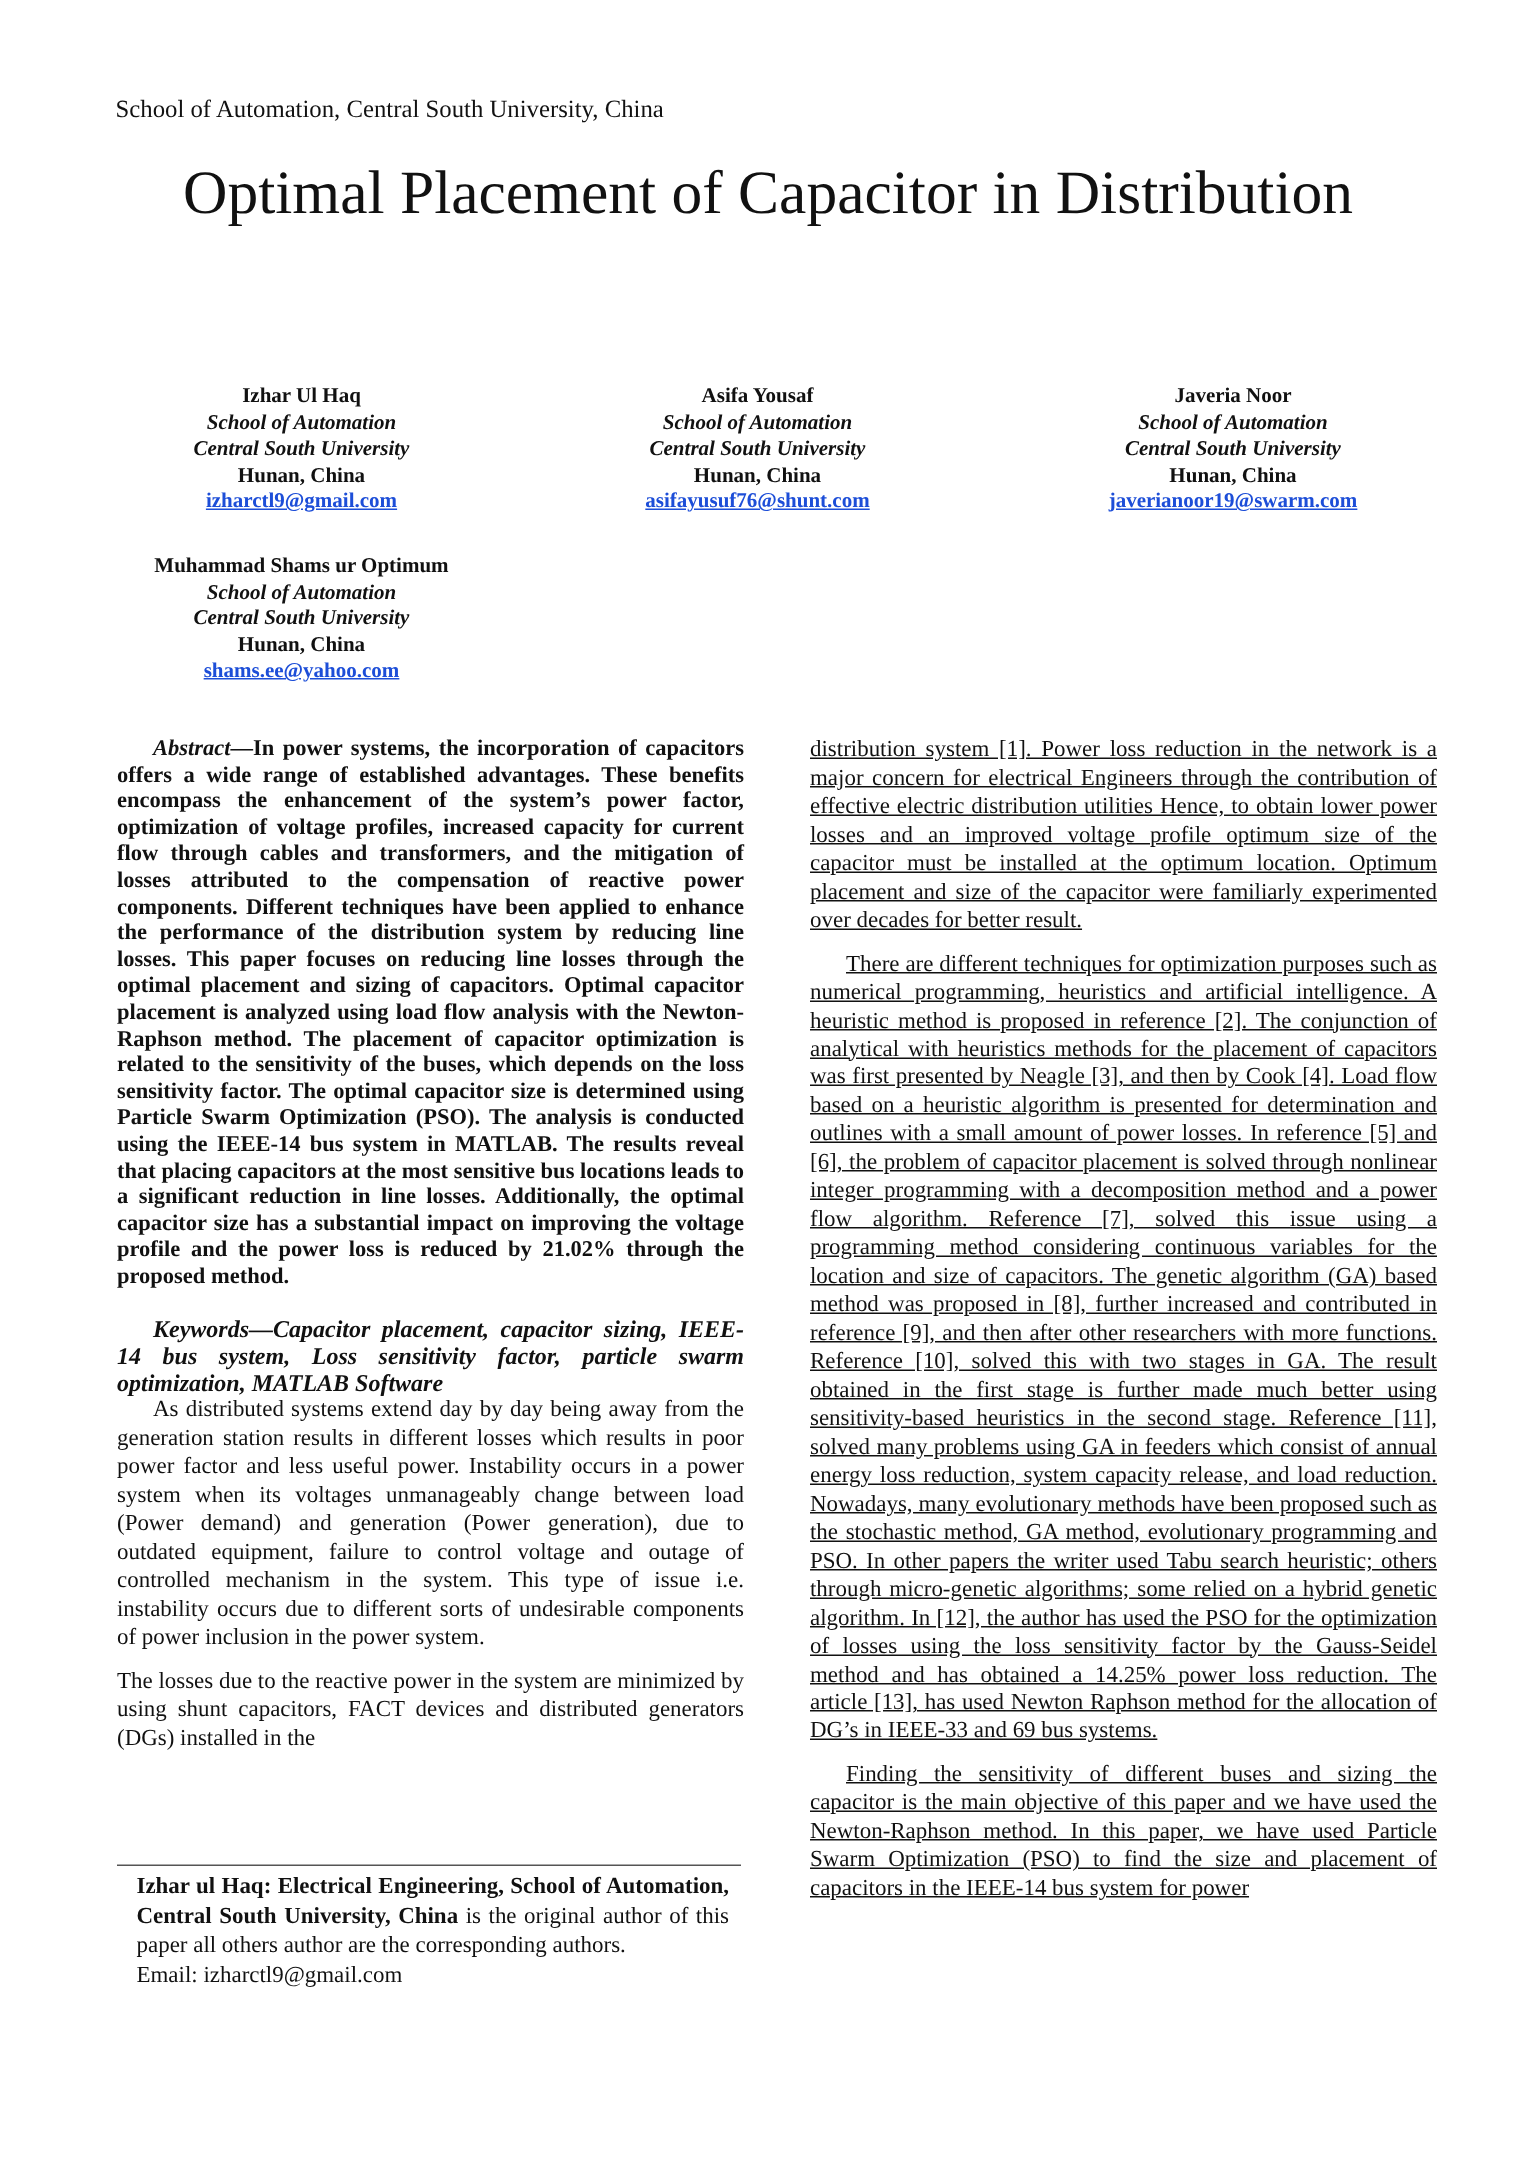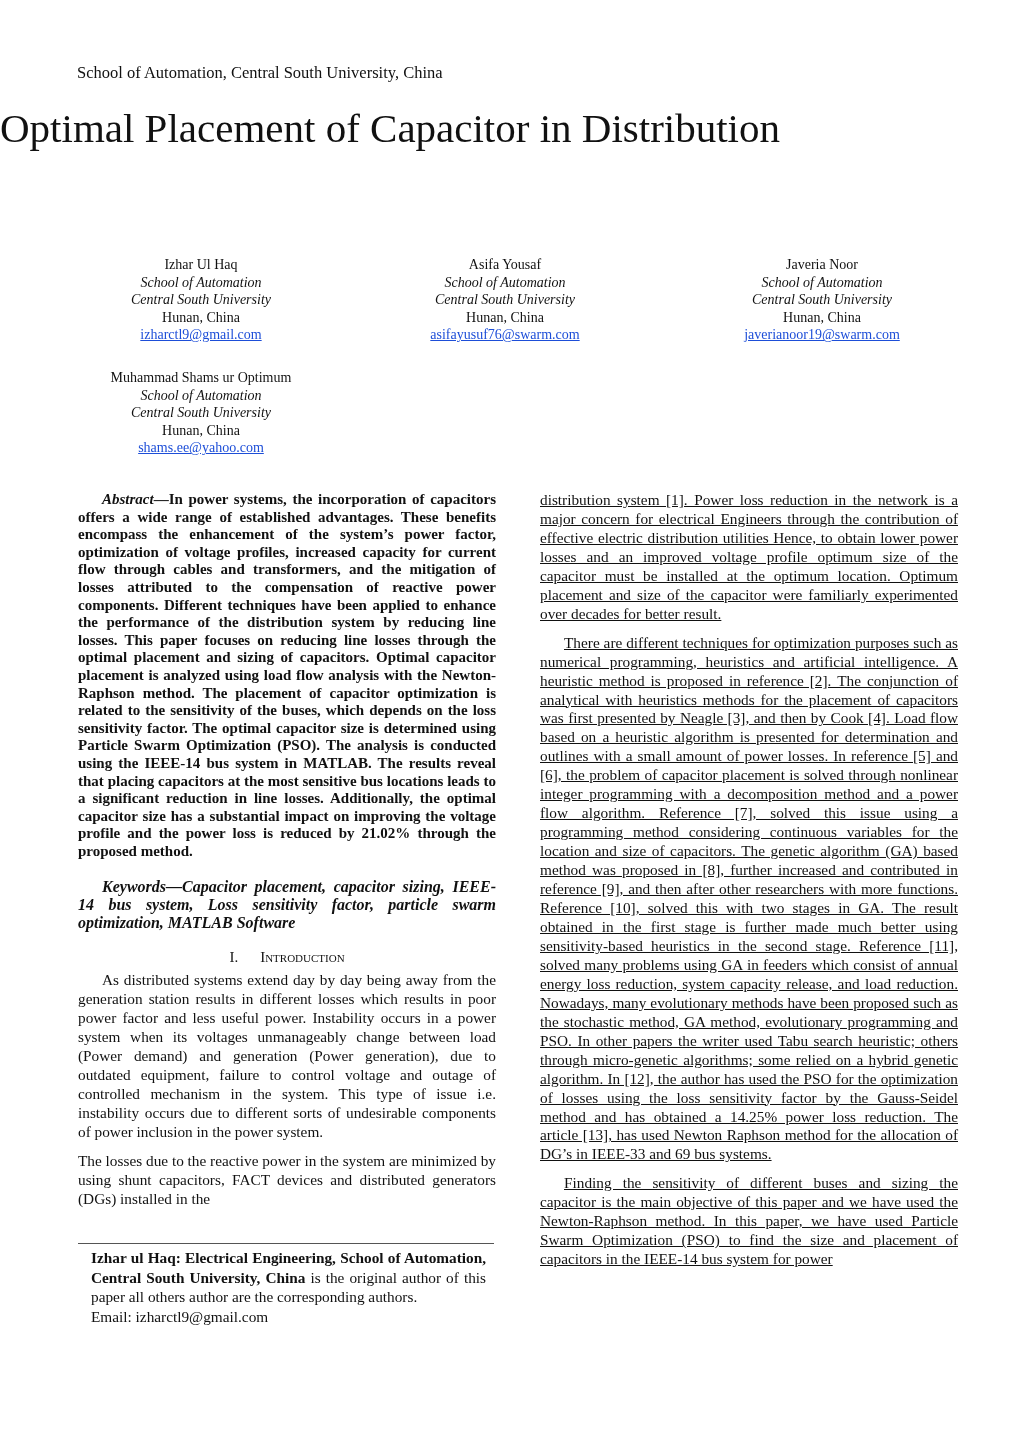--- a/index.html
+++ b/index.html
@@ -1,21 +1,21 @@
 <!DOCTYPE html>
 <html><head>
 <meta charset="utf-8">
 <style>
   html, body { margin: 0; padding: 0; background: #ffffff; }
   body { width: 1024px; height: 1448px; position: relative; overflow: hidden;
          font-family: "Liberation Serif", "DejaVu Serif", serif; color: #111; }
   .header-line { position: absolute; left: 77px; top: 63px; font-size: 16.5px; letter-spacing: 0; }
-  .title { position: absolute; left: 0; width: 1024px; top: 104px; 
+  .title { position: absolute; left: 0; width: 1024px; top: 104px; text-align: center;
            font-size: 41px; line-height: 48px; font-weight: normal; margin: 0; }
-  .author { position: absolute; text-align: center; font-size: 14px; line-height: 17.6px; width: 260px; }
+  .author { position: absolute; text-align: center; font-size: 14px; line-height: 17.6px; width: 260px; font-weight: bold; }
   .author .aff { font-style: italic; }
   .author a { color: #1d4ed8; text-decoration: underline; text-align: center; }
   .col { position: absolute; top: 491px; width: 418px; font-size: 15.3px; line-height: 18.95px; text-align: justify; }
   .col-left { left: 78px; }
   .col-right { left: 540px; text-decoration: underline; }
   .abstract { font-weight: bold; font-size: 15px; line-height: 17.6px; text-indent: 24px; margin: 0; }
   .abstract .lbl { font-style: italic; }
   .keywords { font-weight: bold; font-style: italic; font-size: 16px; line-height: 17.6px; text-indent: 24px; margin: 18px 0 0 0; }
   .section-heading { text-align: center; font-size: 15px; margin: 17px 0 4px 0; }
   .section-heading .num { margin-right: 22px; }
@@ -42,21 +42,21 @@
   <div class="aff">Central South University</div>
   <div>Hunan, China</div>
   <div><a>izharctl9@gmail.com</a></div>
 </div>
 
 <div class="author" style="left:375px; top:256px;">
   <div>Asifa Yousaf</div>
   <div class="aff">School of Automation</div>
   <div class="aff">Central South University</div>
   <div>Hunan, China</div>
-  <div><a>asifayusuf76@swarm.com</a></div>
+  <div><a>asifayusuf76@shunt.com</a></div>
 </div>
 
 <div class="author" style="left:692px; top:256px;">
   <div>Javeria Noor</div>
   <div class="aff">School of Automation</div>
   <div class="aff">Central South University</div>
   <div>Hunan, China</div>
   <div><a>javerianoor19@swarm.com</a></div>
 </div>
 
@@ -66,23 +66,20 @@
   <div class="aff">Central South University</div>
   <div>Hunan, China</div>
   <div><a>shams.ee@yahoo.com</a></div>
 </div>
 
 <div class="col col-left">
   <p class="abstract"><span class="lbl">Abstract</span><span>—</span><span>In power systems, the incorporation of capacitors offers a wide range of established advantages. These benefits encompass the enhancement of the system’s power factor, optimization of voltage profiles, increased capacity for current flow through cables and transformers, and the mitigation of losses attributed to the compensation of reactive power components. Different techniques have been applied to enhance the performance of the distribution system by reducing line losses. This paper focuses on reducing line losses through the optimal placement and sizing of capacitors. Optimal capacitor placement is analyzed using load flow analysis with the Newton-Raphson method. The placement of capacitor optimization is related to the sensitivity of the buses, which depends on the loss sensitivity factor. The optimal capacitor size is determined using Particle Swarm Optimization (PSO). The analysis is conducted using the IEEE-14 bus system in MATLAB. The results reveal that placing capacitors at the most sensitive bus locations leads to a significant reduction in line losses. Additionally, the optimal capacitor size has a substantial impact on improving the voltage profile and the power loss is reduced by 21.02% through the proposed method.</span></p>
 
   <p class="keywords"><span>Keywords</span><span>—</span><span>Capacitor placement, capacitor sizing, IEEE-14 bus system, Loss sensitivity factor, particle swarm optimization, MATLAB Software</span></p>
 
-  <div class="section-heading">
-    <span class="num">I.</span><span class="sc">Introduction</span>
-  </div>
 
   <p class="body indent">As distributed systems extend day by day being away from the generation station results in different losses which results in poor power factor and less useful power. Instability occurs in a power system when its voltages unmanageably change between load (Power demand) and generation (Power generation), due to outdated equipment, failure to control voltage and outage of controlled mechanism in the system. This type of issue i.e. instability occurs due to different sorts of undesirable components of power inclusion in the power system.</p>
   <p class="body gap">The losses due to the reactive power in the system are minimized by using shunt capacitors, FACT devices and distributed generators (DGs) installed in the</p>
 </div>
 
 <div class="rule"></div>
 
 <div class="footnote">
   <b>Izhar ul Haq: Electrical Engineering, School of Automation, Central South University, China</b><span> is the original author of this paper all others author are the corresponding authors.</span><br>
   <span>Email: izharctl9@gmail.com</span>

